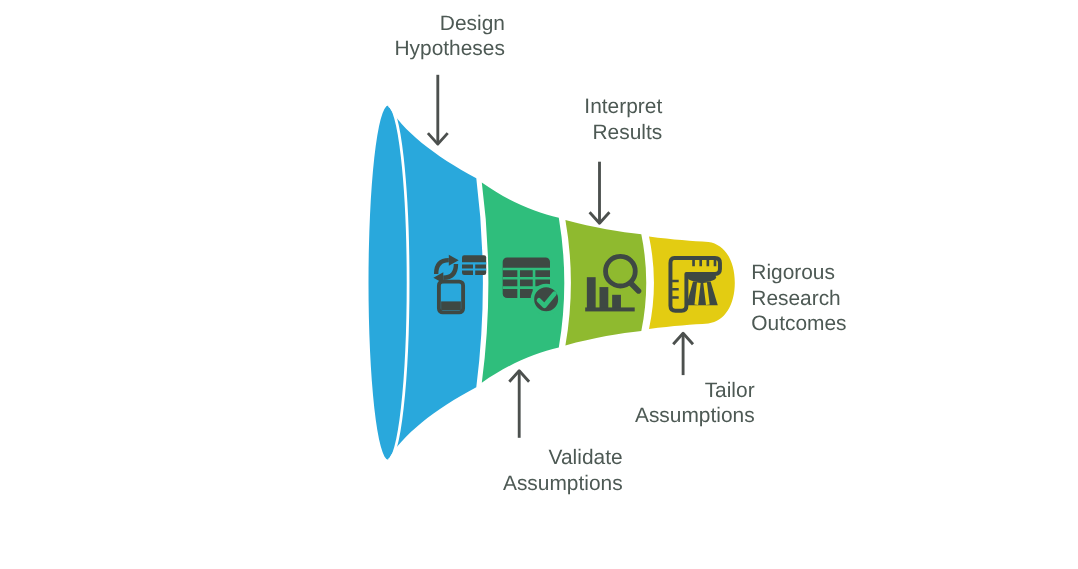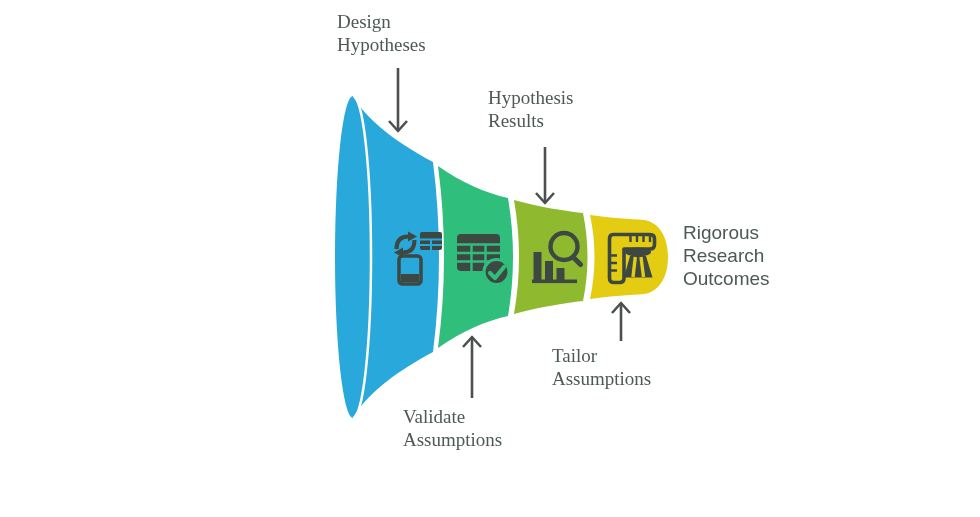--- a/index.html
+++ b/index.html
@@ -1,21 +1,21 @@
 <!DOCTYPE html>
 <html style="--c0: #29A8DC; --c1: #2FBE7C; --c2: #8FBA2F; --c3: #E3CC12; --text: #4D5954; --arrow: #4C504E; --icon: #3E4843; --sep: #FFFFFF; --bg: #FFFFFF;"><head>
 <meta charset="utf-8">
 <title>Funnel Diagram</title>
 <style>
   html,body{margin:0;padding:0;background:#fff;}
   .canvas{position:relative;width:980px;height:517px;background:var(--bg,#fff);overflow:hidden;
           font-family:"Liberation Sans",sans-serif;}
   .stage{position:absolute;left:0;top:0;}
   .label{position:absolute;font-size:19px;line-height:23px;color:var(--text,#4d5954);}
-  .center{text-align:left;font-family:Liberation Serif, serif;}
+  .center{text-align:right;}
 </style>
 </head>
 <body>
 
 <div class="canvas">
 
   <svg class="stage" width="980" height="517" viewBox="0 0 980 517">
 
     <path fill="var(--c0)" d="M353 96 C365 118 395 142 433 162 Q445 257 433 352 C395 372 365 396 353 418 A18 161 0 0 1 353 96 Z"></path>
     <path fill="none" stroke="var(--sep)" stroke-width="2.5" d="M353 96 A18 161 0 0 1 353 418"></path>
@@ -75,21 +75,21 @@
       <path d="M7 26.5 H13 M7 34 H13 M7 41.5 H13" stroke="var(--icon)" stroke-width="2.4"></path>
       <ellipse cx="34" cy="23" rx="13" ry="4.5" fill="var(--icon)"></ellipse>
       <path d="M26 27 L20 48.5 H48.5 L42 27 Z" fill="var(--icon)"></path>
       <line x1="31.3" y1="28" x2="29" y2="48" stroke="var(--c3)" stroke-width="3.4"></line>
       <line x1="37" y1="28" x2="39.5" y2="48" stroke="var(--c3)" stroke-width="3.4"></line>
     </g>
   </svg>
 
   <div class="label center" style="left:337px;top:10px;width:122px">Design Hypotheses</div>
 
-  <div class="label center" style="left:488px;top:86px;width:114px">Hypothesis Results</div>
+  <div class="label center" style="left:488px;top:86px;width:114px">Interpret Results</div>
 
 
-  <div class="label" style="left:683px;top:221px;width:106px">Rigorous Research Outcomes</div>
+  <div class="label" style="left:683px;top:237px;width:106px">Rigorous Research Outcomes</div>
 
   <div class="label center" style="left:552px;top:344px;width:134px">Tailor Assumptions</div>
 
-  <div class="label center" style="left:403px;top:405px;width:142px">Validate Assumptions</div>
+  <div class="label center" style="left:424px;top:405px;width:142px">Validate Assumptions</div>
 </div>
 
 </body></html>

